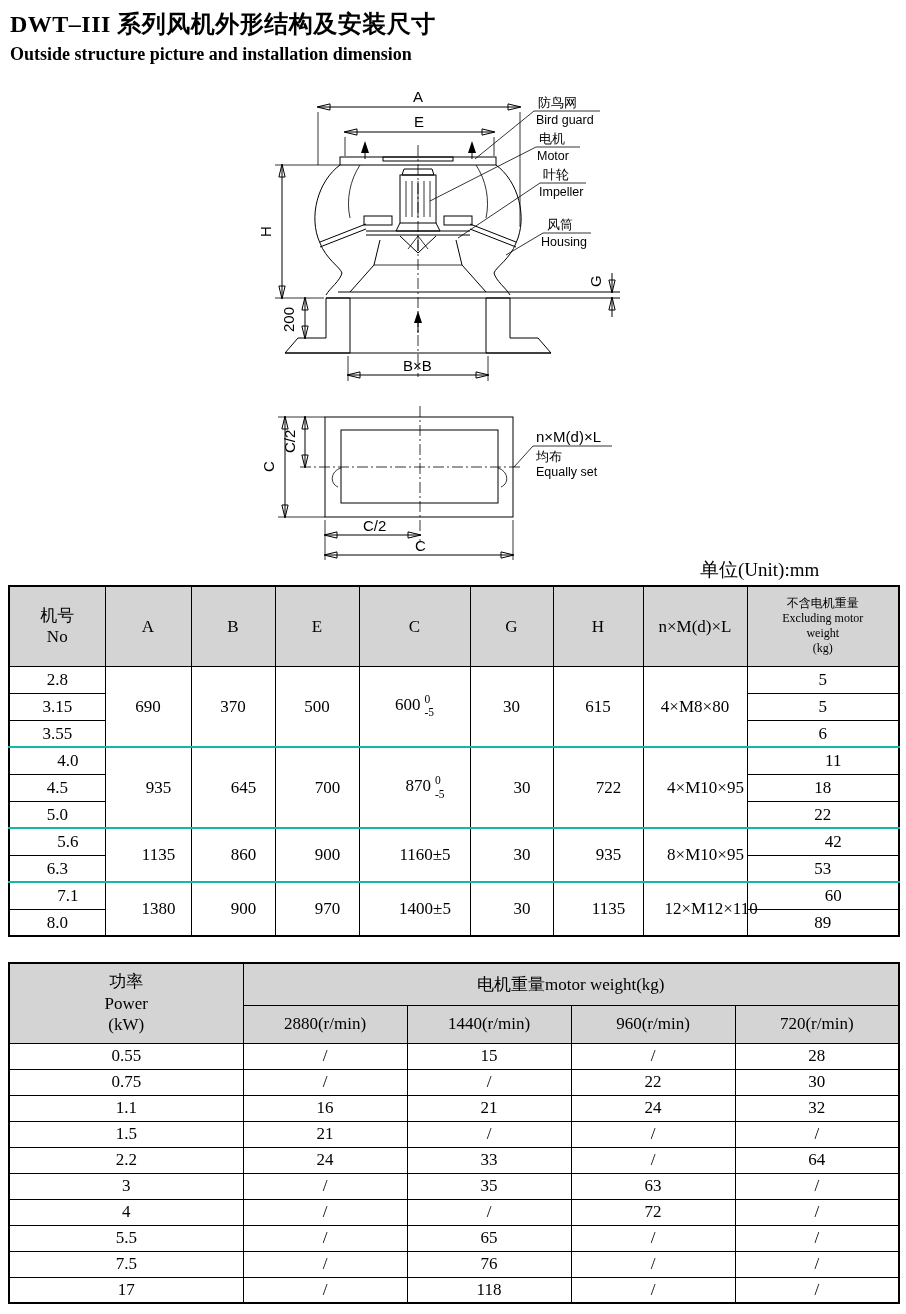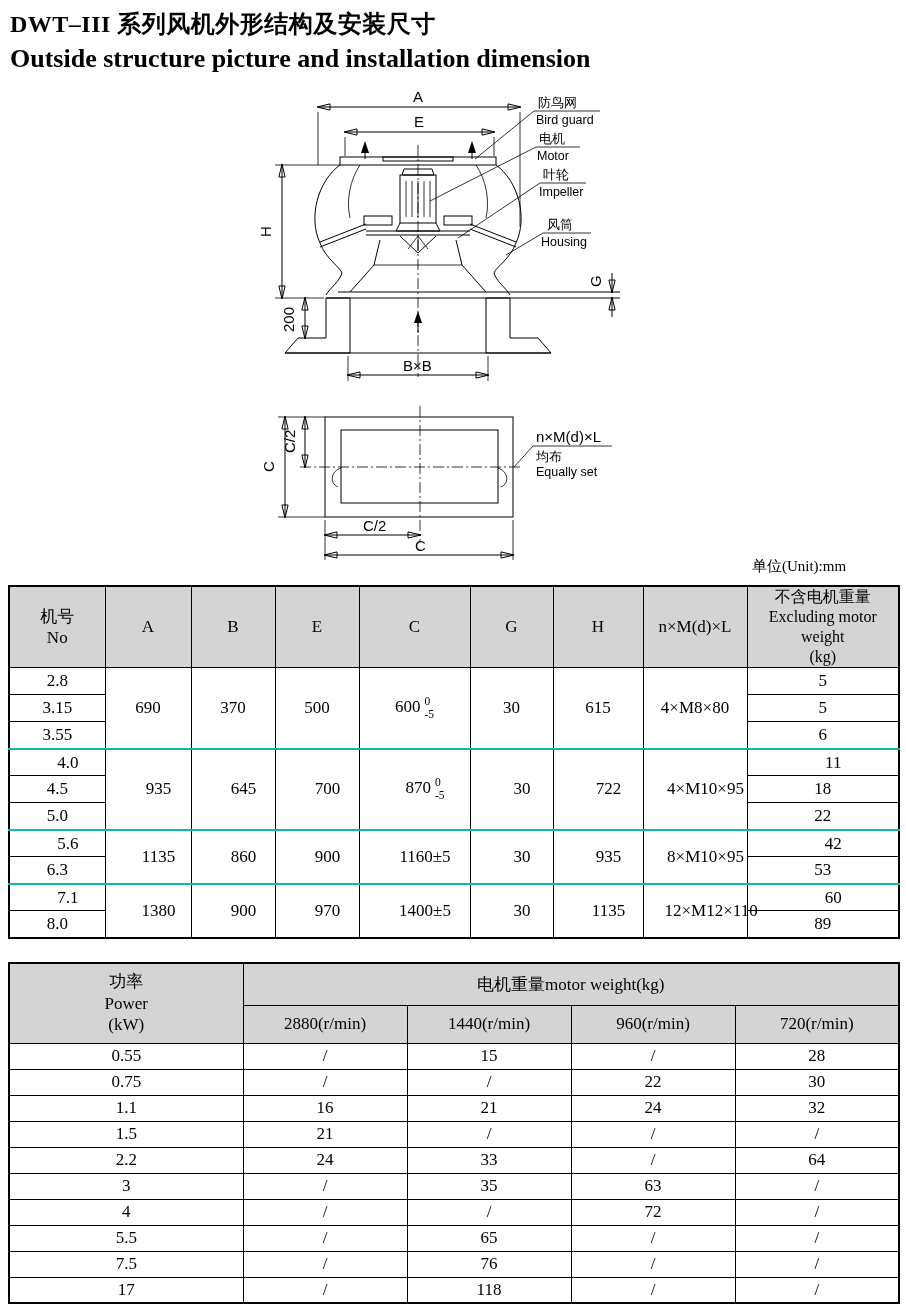--- a/index.html
+++ b/index.html
@@ -1,22 +1,22 @@
 <!DOCTYPE html>
 <html><head>
 <meta charset="utf-8">
 <style>
   html,body{margin:0;padding:0;}
   body{
     width:906px;height:1314px;position:relative;background:#fff;color:#000;
     font-family:"Liberation Serif","DejaVu Serif",serif;
   }
   .title-zh{position:absolute;left:10px;top:8px;font-size:24px;font-weight:bold;letter-spacing:.5px;}
-  .title-en{position:absolute;left:10px;top:44px;font-size:26px;font-weight:bold;}
-  .unit-note{position:absolute;left:700px;top:557px;width:198px;text-align:center;font-size:15px;}
+  .title-en{position:absolute;left:10px;top:44px;font-size:18px;font-weight:bold;}
+  .unit-note{position:absolute;left:700px;top:557px;width:198px;text-align:left;font-size:19px;}
   .drawing{position:absolute;}
   #drawing1{left:250px;top:85px;}
   #drawing2{left:260px;top:400px;}
   svg{overflow:visible;}
   svg line,svg path,svg rect,svg polyline{stroke:#000;stroke-width:1;fill:none;}
   svg .cl{stroke-dasharray:11 3 2 3;stroke-width:.8;}
   svg .thin{stroke-width:.8;}
   svg .fil{fill:#000;stroke:none;}
   svg text{font-family:"Liberation Sans","DejaVu Sans",sans-serif;fill:#000;stroke:none;font-size:15px;}
   svg .lbl{font-size:12.5px;}
@@ -26,21 +26,21 @@
   #t1{left:8px;top:585px;width:890px;}
   #t2{left:8px;top:962px;width:890px;}
   th,td{border:1px solid #000;text-align:center;vertical-align:middle;padding:0;
         font-size:17px;font-weight:normal;line-height:1.25;}
   thead th{background:#d4d4d4;}
   #t1 thead tr{height:80px;}
   #t1 tbody tr{height:27px;}
   #t2 tbody tr{height:26px;}
   #t2 .h1{height:42px;}
   #t2 .h2{height:38px;}
-  .small-hdr{font-size:16px;}
+  .small-hdr{font-size:12px;}
   .gs td{border-top:2px solid #14b8a6;padding-left:21px;}
   .tol{display:inline-block;vertical-align:middle;font-size:11.5px;line-height:1.15;
        text-align:left;margin-left:4px;}
   .tol span{display:block;}
 </style>
 </head>
 <body>
 
 <div class="title-zh">DWT–III 系列风机外形结构及安装尺寸</div>
 <div class="title-en">Outside structure picture and installation dimension</div>

